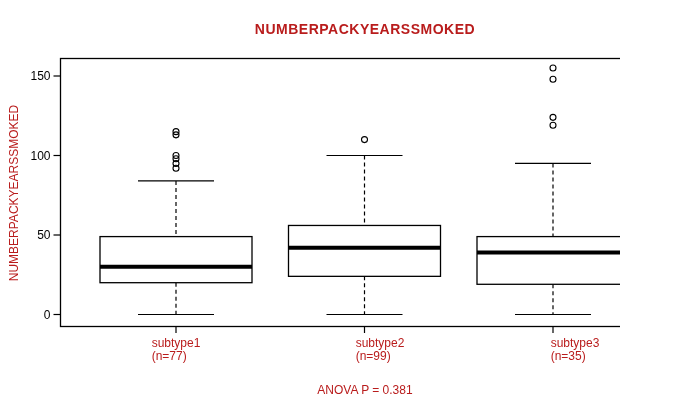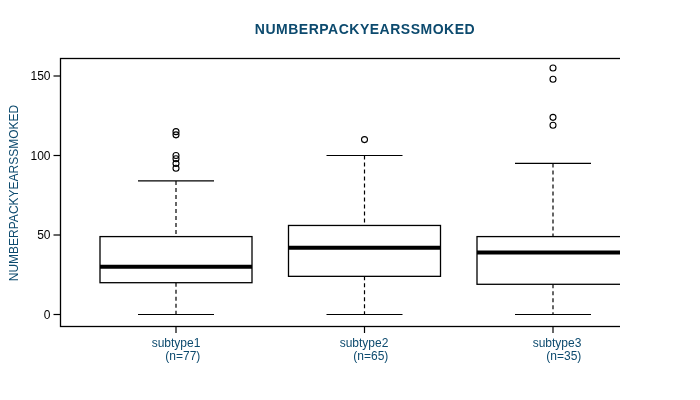--- a/index.html
+++ b/index.html
@@ -1,29 +1,29 @@
 <!DOCTYPE html>
 <html><head>
 <meta charset="utf-8">
 <style>
   html,body{margin:0;padding:0;background:#ffffff;}
   .stage{
     position:relative;width:620px;height:400px;background:#ffffff;overflow:hidden;
-    font-family:"Liberation Sans",sans-serif;color:#0c4a6e;
+    font-family:"Liberation Sans",sans-serif;color:#b91c1c;
   }
   .chart-title{
     position:absolute;left:60px;width:610px;top:21px;text-align:center;
     font-size:14px;font-weight:bold;letter-spacing:0.5px;
   }
   .ylab{
     position:absolute;left:14px;top:193px;transform:translate(-50%,-50%) rotate(-90deg);
     font-size:12px;white-space:nowrap;
   }
   .xlab{
-    position:absolute;top:337px;transform:translateX(-50%);text-align:right;
+    position:absolute;top:337px;transform:translateX(-50%);text-align:left;
     font-size:12px;line-height:13px;white-space:nowrap;
   }
   .footer-note{
     position:absolute;left:60px;width:610px;top:383px;text-align:center;font-size:12px;
   }
   svg.canvas{position:absolute;left:0;top:0;}
   svg text{font-family:"Liberation Sans",sans-serif;fill:#000;}
 </style>
 </head>
 <body>
@@ -75,23 +75,24 @@
       <circle cx="553" cy="117.34" r="3" fill="none" stroke="#000000" stroke-width="1.1"></circle>
       <circle cx="553" cy="79.17999999999998" r="3" fill="none" stroke="#000000" stroke-width="1.1"></circle>
       <circle cx="553" cy="68.04999999999998" r="3" fill="none" stroke="#000000" stroke-width="1.1"></circle>
       <line x1="553" y1="326.5" x2="553" y2="333" stroke="#000000" stroke-width="1.2"></line>
     </svg>
 
   <div class="xlab" style="left:176px">
     <div>subtype1</div>
     <div>(n=77)</div>
   </div>
-  <div class="xlab" style="left:364px">
+  <div class="xlab" style="left:380px">
     <div>subtype2</div>
-    <div>(n=65)</div>
+    <div>(n=99)</div>
   </div>
-  <div class="xlab" style="left:557px">
+  <div class="xlab" style="left:575px">
     <div>subtype3</div>
     <div>(n=35)</div>
   </div>
 
+  <div class="footer-note">ANOVA P = 0.381</div>
 
 </div>
 
 </body></html>

